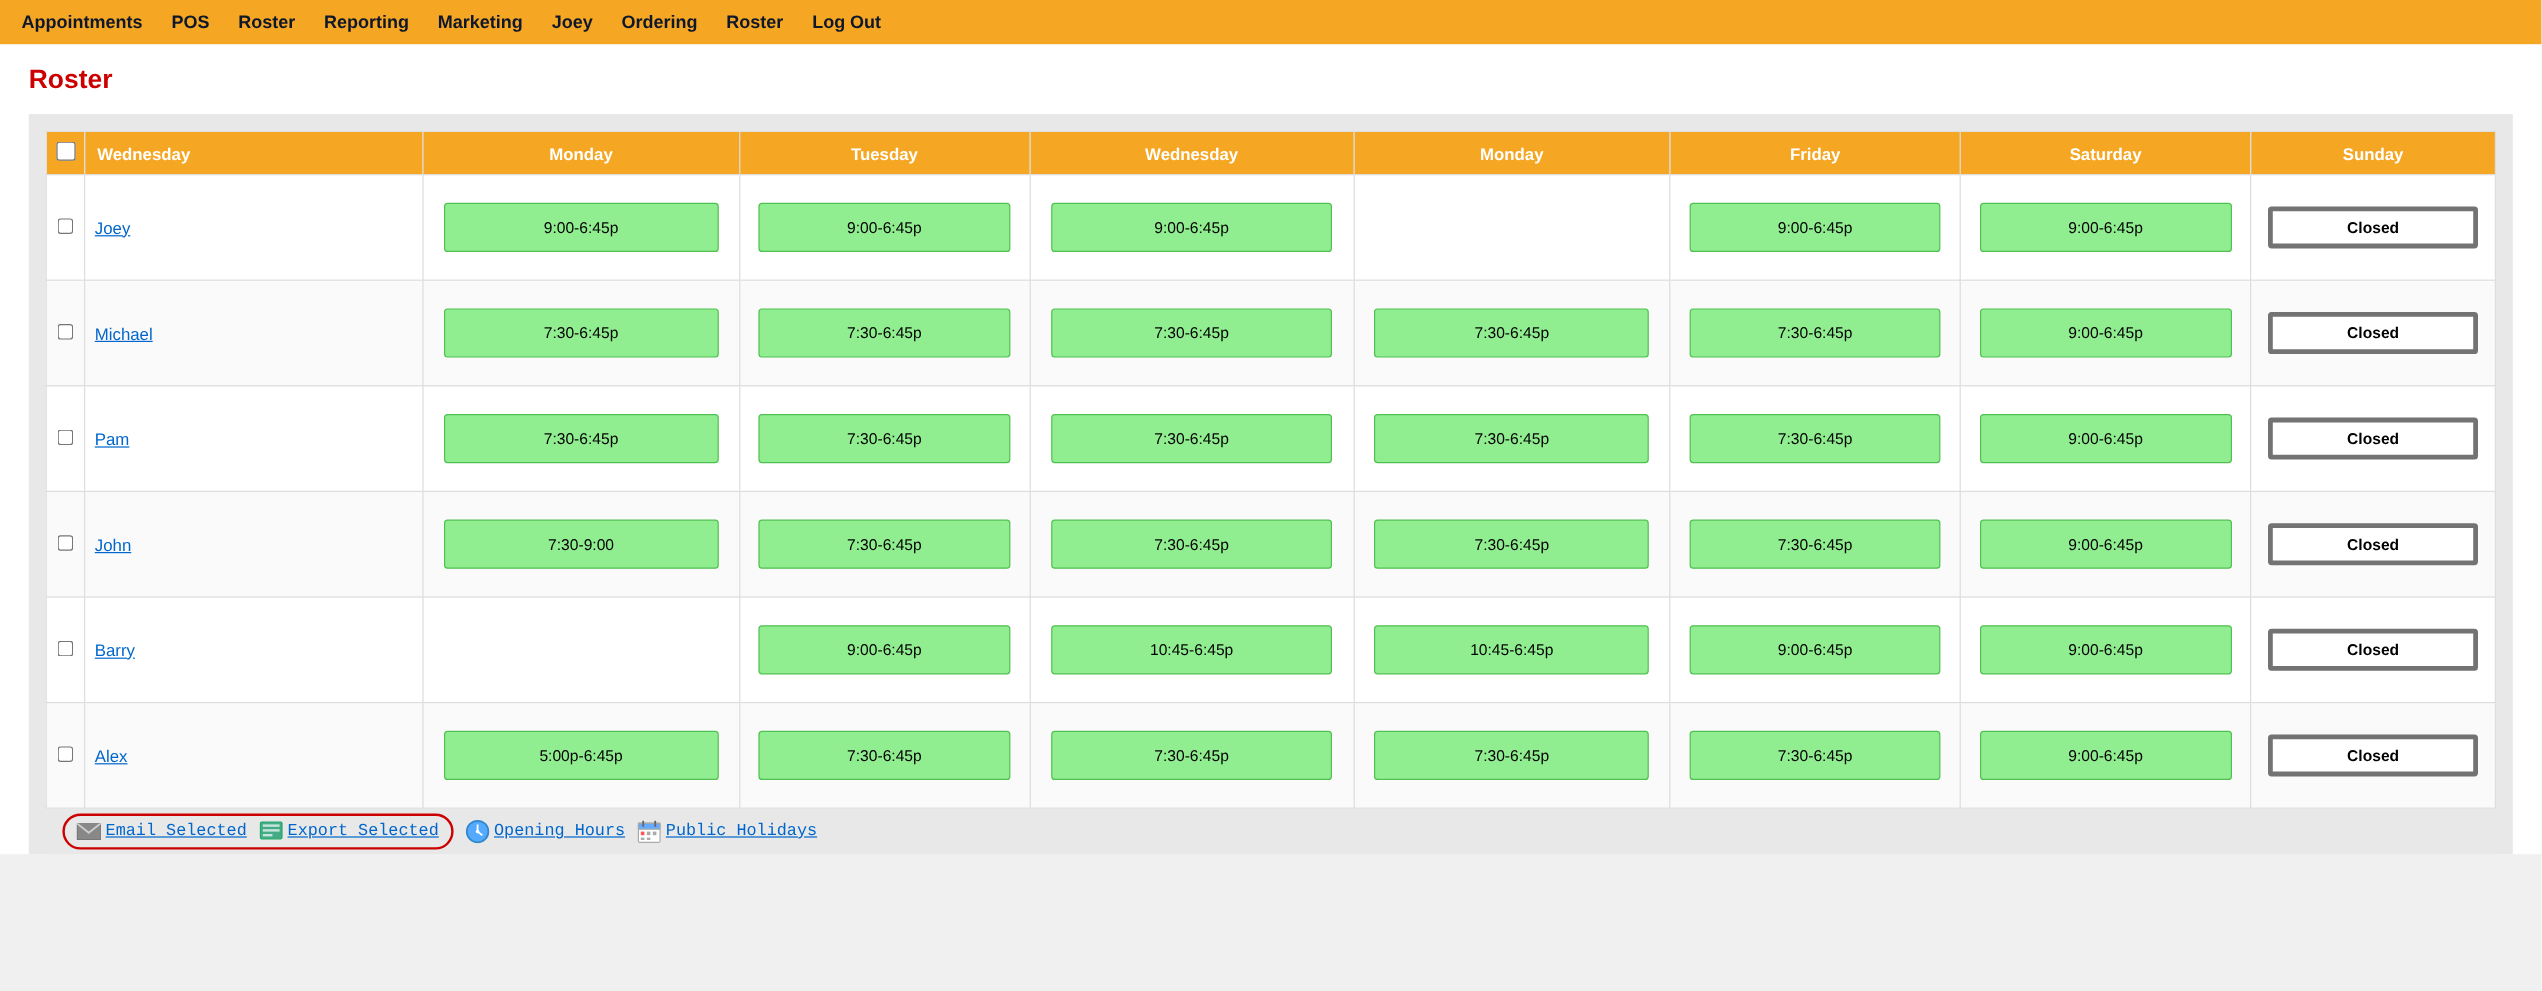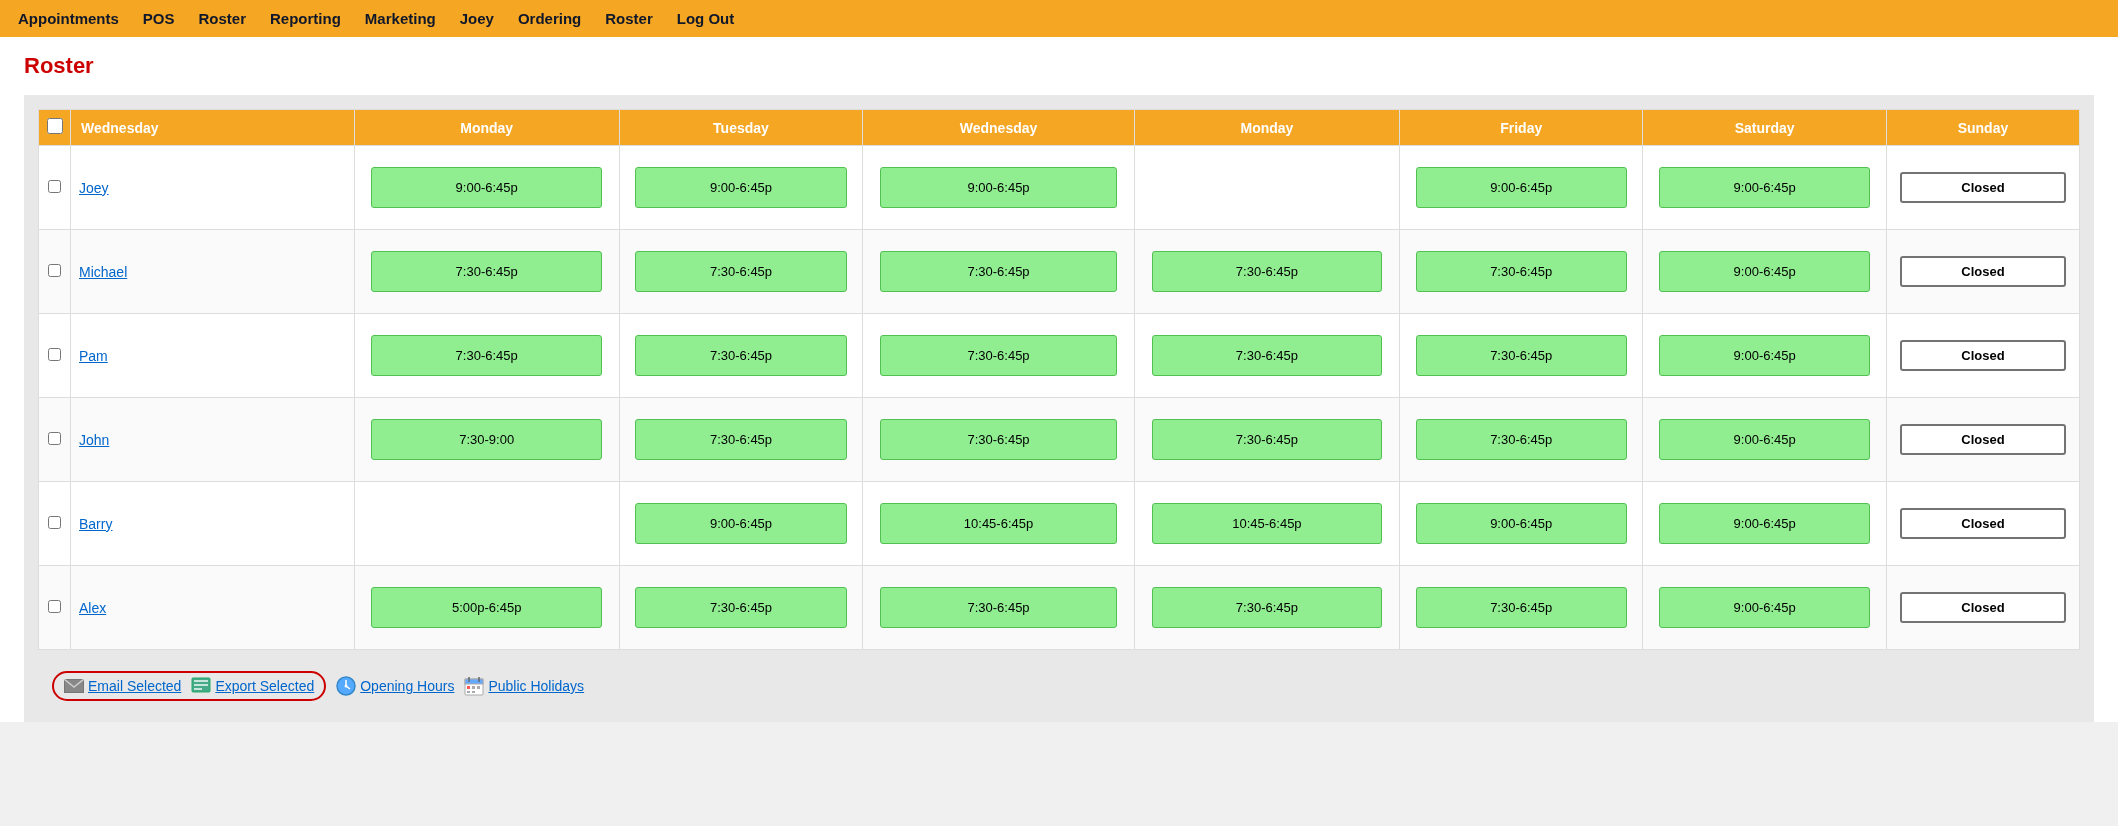--- a/index.html
+++ b/index.html
@@ -85,21 +85,21 @@
       border-radius: 3px;
       padding: 12px 4px;
       font-size: 13px;
       font-weight: normal;
       display: block;
       margin: 2px auto;
       width: 90%;
     }
     .closed-block {
       background: white;
-      border: 2px solid #737373;
+      border: 4px solid #737373;
       border-radius: 3px;
       padding: 6px 4px;
       font-size: 13px;
       font-weight: bold;
       display: block;
       margin: 20px auto;
       width: 90%;
     }
     .empty-block {
       display: block;
@@ -110,24 +110,25 @@
     
     .header-checkbox {
       width: 16px;
       height: 16px;
       accent-color: #F5A623;
     }
 
     
     .bottom-toolbar {
       background: #e8e8e8;
-      padding: 21px 14px;
+      padding: 4px 14px;
       display: flex;
       align-items: center;
       gap: 10px;
+      font-family: Liberation Mono, monospace;
     }
     .toolbar-group-outlined {
       border: 2px solid #cc0000;
       border-radius: 18px;
       padding: 4px 10px;
       display: flex;
       align-items: center;
       gap: 10px;
     }
     .toolbar-link {

